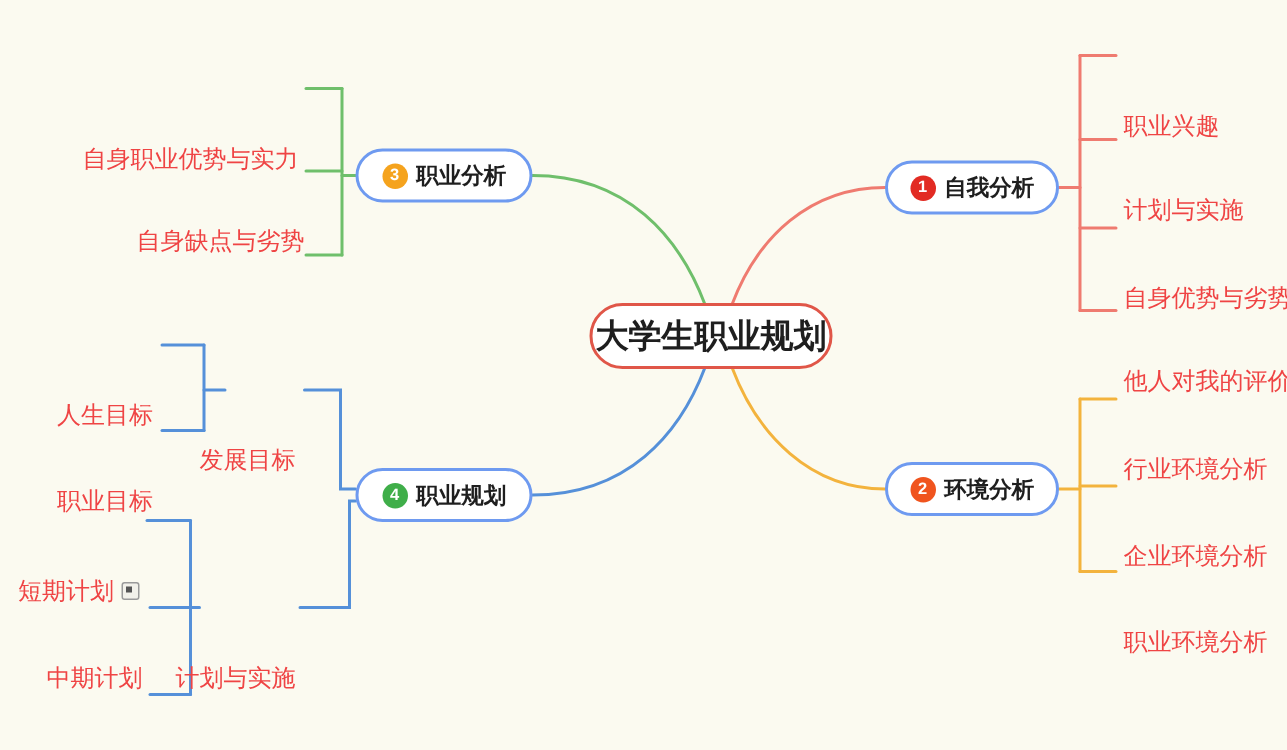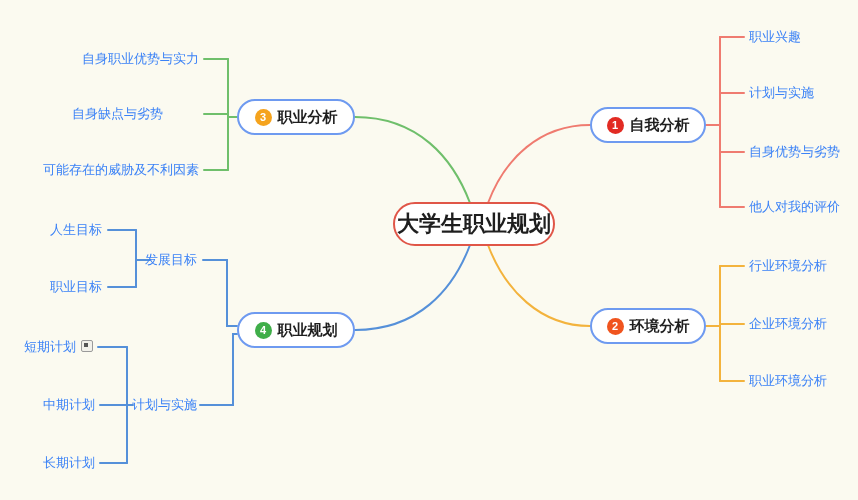--- a/index.html
+++ b/index.html
@@ -24,22 +24,23 @@
   .node.b1{left:590px;top:107px;}
   .node.b2{left:590px;top:308px;}
   .node.b3{left:237px;top:99px;width:118px;}
   .node.b4{left:237px;top:312px;width:118px;}
   .badge{
     display:inline-flex;align-items:center;justify-content:center;
     width:17px;height:17px;border-radius:50%;color:#fff;
     font-size:11px;font-weight:bold;flex:0 0 auto;
   }
   .leaf{
-    position:absolute;font-size:13px;color:#3b82f6;line-height:16px;
+    position:absolute;font-size:16px;color:#ef4444;line-height:16px;
     white-space:nowrap;
+    margin-top:48px;
   }
   .leaf.r{text-align:left;}
   .leaf.l{text-align:right;}
   .img-icon{
     display:inline-block;width:10px;height:10px;border:1px solid #9a9a9a;
     border-radius:2px;vertical-align:-1px;margin-left:5px;position:relative;
     background:#f2f1ea;
   }
   .img-icon::after{
     content:"";position:absolute;left:2px;top:2px;width:4px;height:4px;
@@ -121,22 +122,21 @@
   <div class="leaf r" style="left:749px;top:29px;">职业兴趣</div>
   <div class="leaf r" style="left:749px;top:85px;">计划与实施</div>
   <div class="leaf r" style="left:749px;top:144px;">自身优势与劣势</div>
   <div class="leaf r" style="left:749px;top:199px;">他人对我的评价</div>
 
   <div class="leaf r" style="left:749px;top:258px;">行业环境分析</div>
   <div class="leaf r" style="left:749px;top:316px;">企业环境分析</div>
   <div class="leaf r" style="left:749px;top:373px;text-align:right;">职业环境分析</div>
 
   <div class="leaf l" style="right:659px;top:51px;">自身职业优势与实力</div>
-  <div class="leaf l" style="right:695px;top:106px;">自身缺点与劣势</div>
-  <div class="leaf l" style="right:659px;top:162px;">可能存在的威胁及不利因素</div>
+  <div class="leaf l" style="right:655px;top:106px;">自身缺点与劣势</div>
 
   <div class="leaf l" style="right:661px;top:252px;">发展目标</div>
   <div class="leaf l" style="right:756px;top:222px;">人生目标</div>
   <div class="leaf l" style="right:756px;top:279px;">职业目标</div>
 
   <div class="leaf l" style="right:661px;top:397px;">计划与实施</div>
   <div class="leaf l" style="right:765px;top:339px;"><span>短期计划</span><span class="img-icon"></span></div>
   <div class="leaf l" style="right:763px;top:397px;">中期计划</div>
   <div class="leaf l" style="right:763px;top:455px;">长期计划</div>
 

